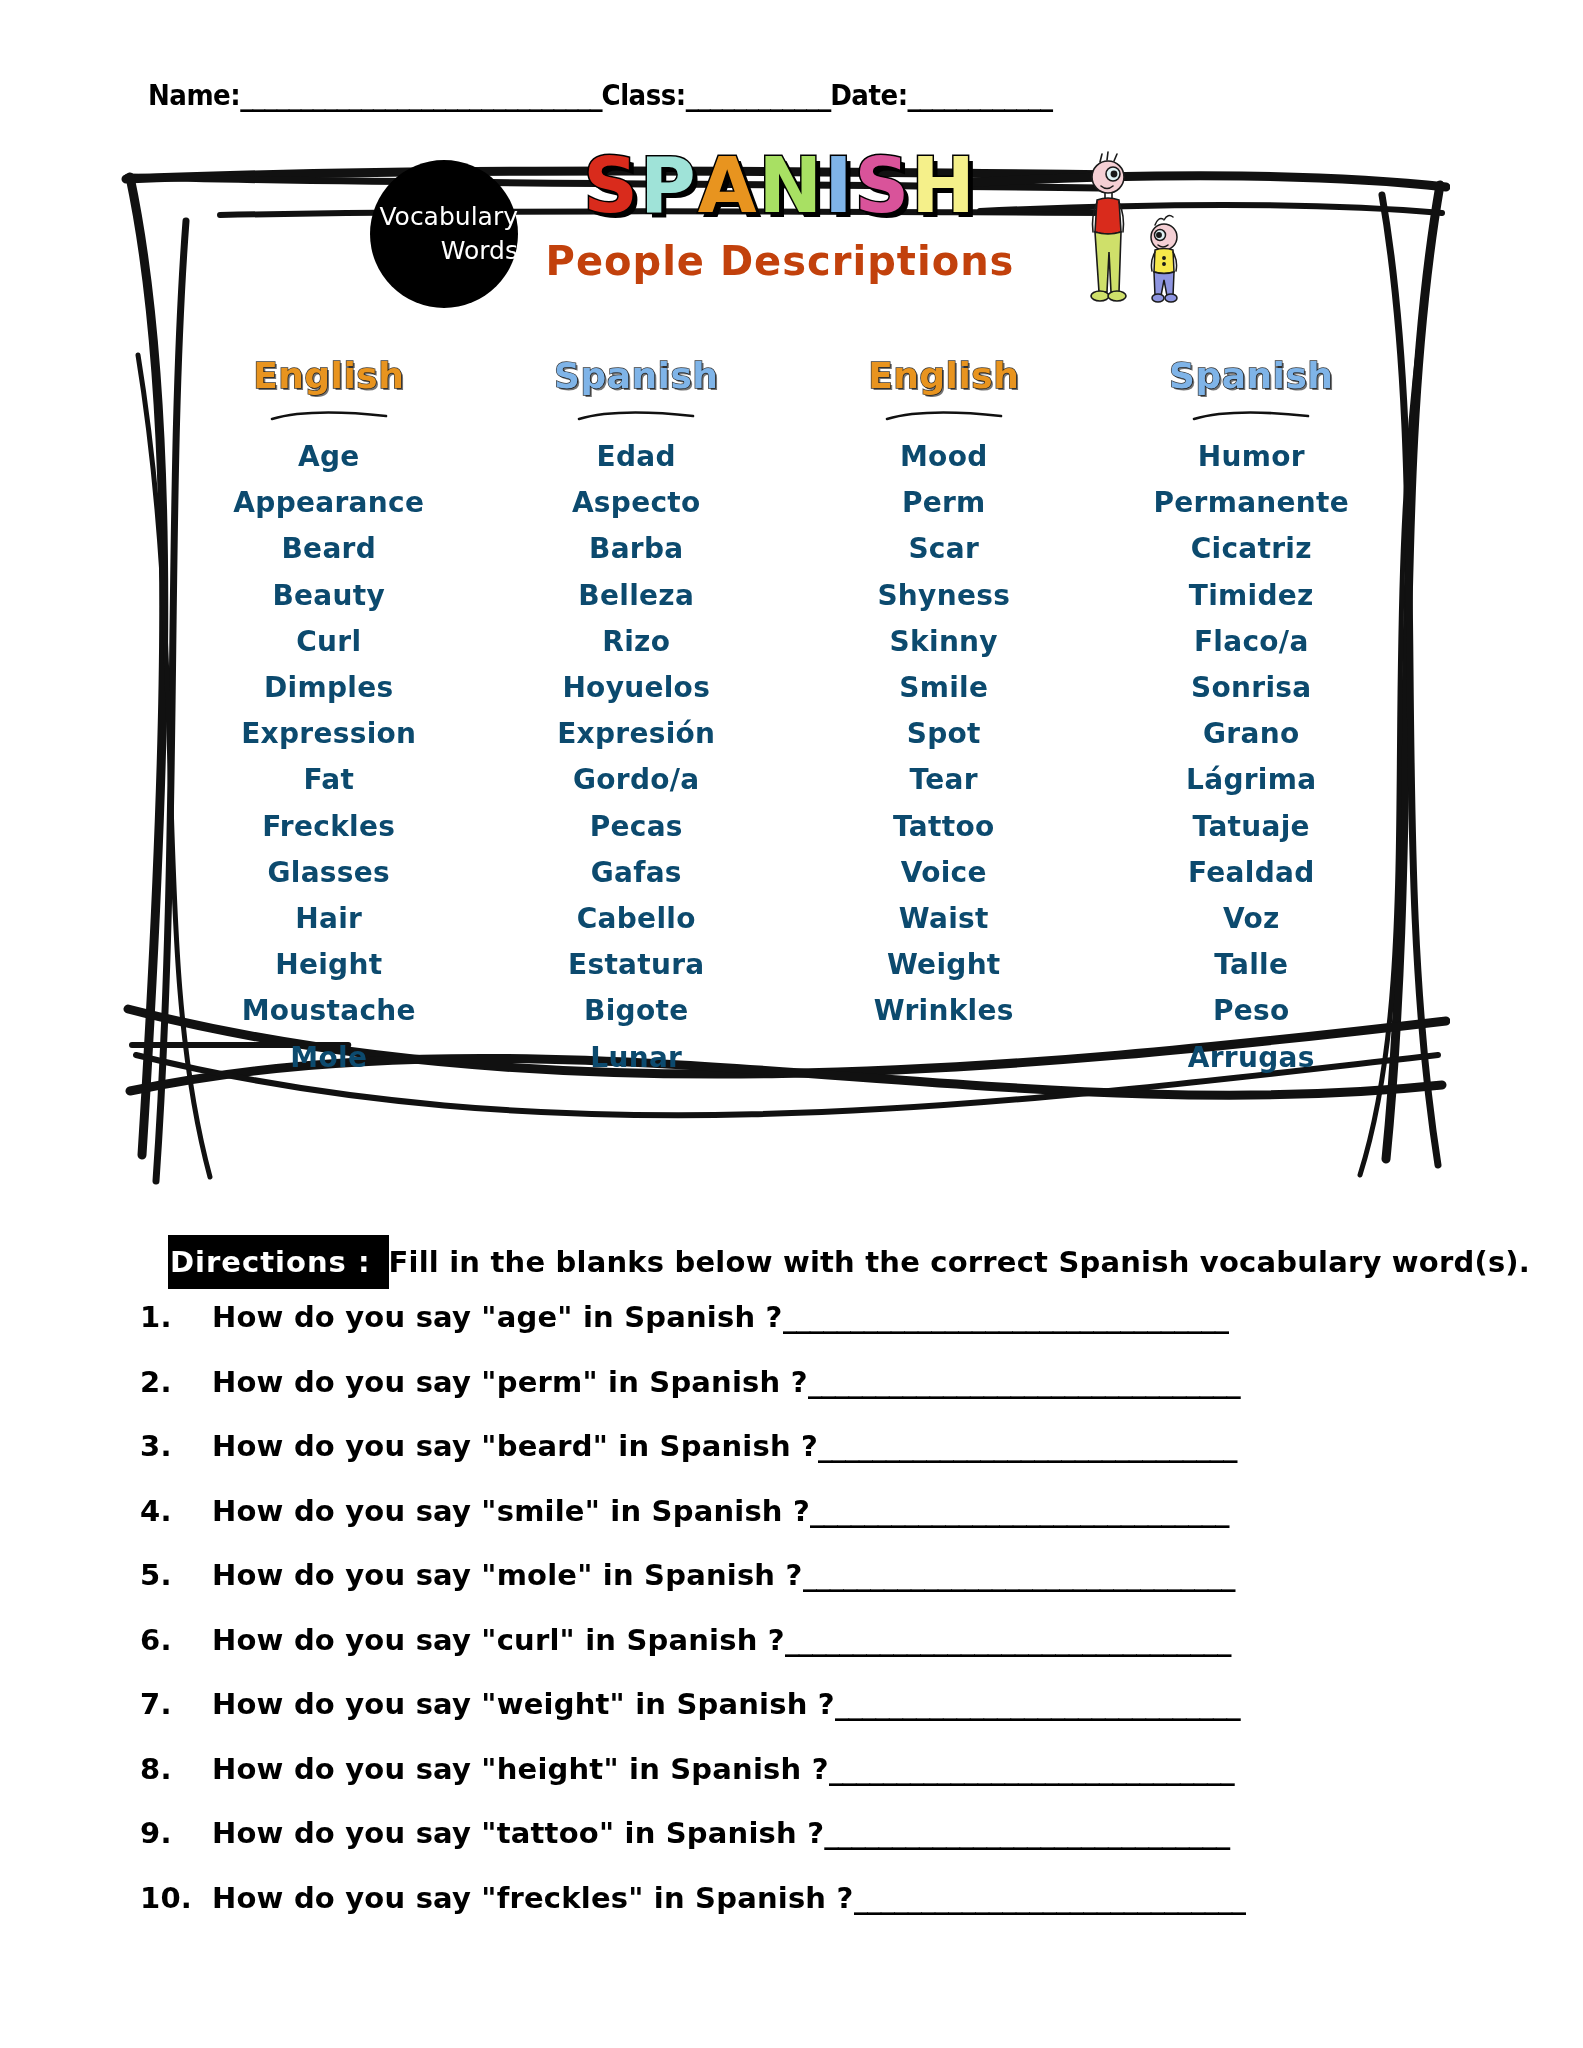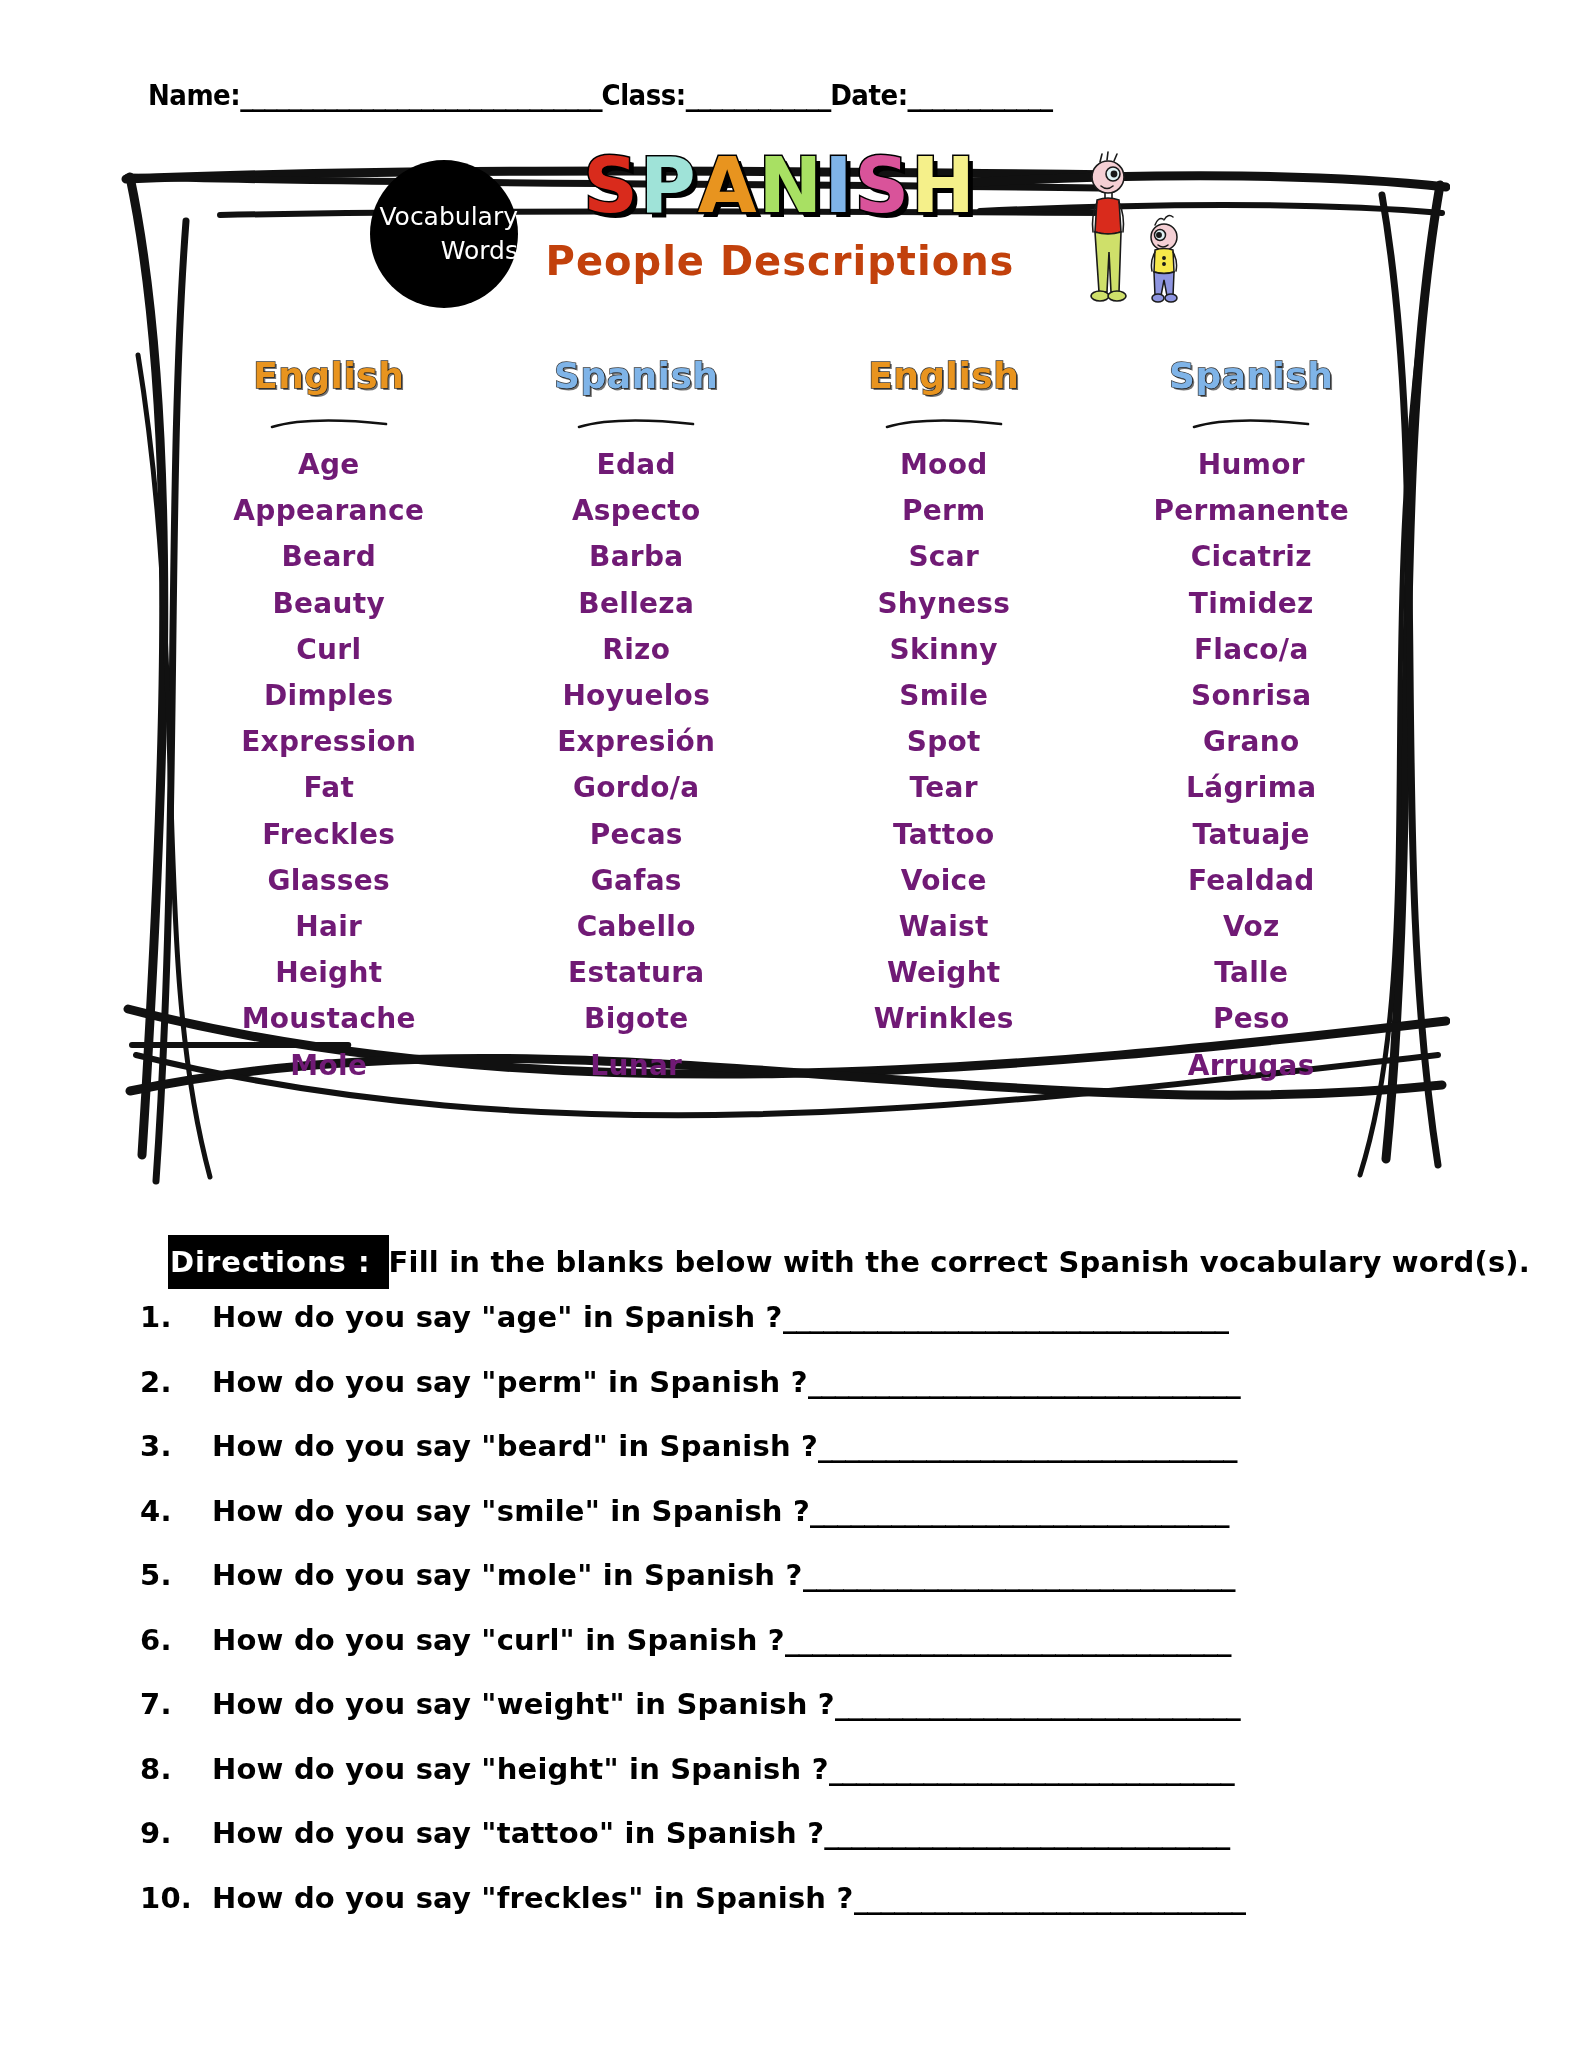--- a/index.html
+++ b/index.html
@@ -69,28 +69,28 @@
     grid-template-columns:1fr 1fr 1fr 1fr;
   }
   .vcol{ text-align:center; }
   .vhead{
     font-family:"DejaVu Sans", sans-serif;
     font-weight:bold; font-size:36px;
     letter-spacing:0.5px;
     -webkit-text-stroke:1.4px #3a3a3a;
     paint-order:stroke fill;
     text-shadow:2px 2px 0 rgba(0,0,0,.55);
-    margin-bottom:20px;
+    margin-bottom:12px;
   }
   .vhead.en{ color:#e8941f; }
   .vhead.es{ color:#7fb4e8; }
   .head-underline{ display:block; height:16px; margin:0 auto 10px; width:120px; }
   .vitem{
     font-family:"DejaVu Sans", sans-serif;
-    font-size:28px; font-weight:bold; color:#701a75;
+    font-size:28px; font-weight:bold; color:#0c4a6e;
     line-height:1; padding:9.1px 0; letter-spacing:0.3px;
   }
 
   
   .directions-row{
     position:absolute; left:168px; top:1235px;
     display:flex; align-items:center; white-space:nowrap;
   }
   .dir-badge{
     background:#000; color:#fff;

